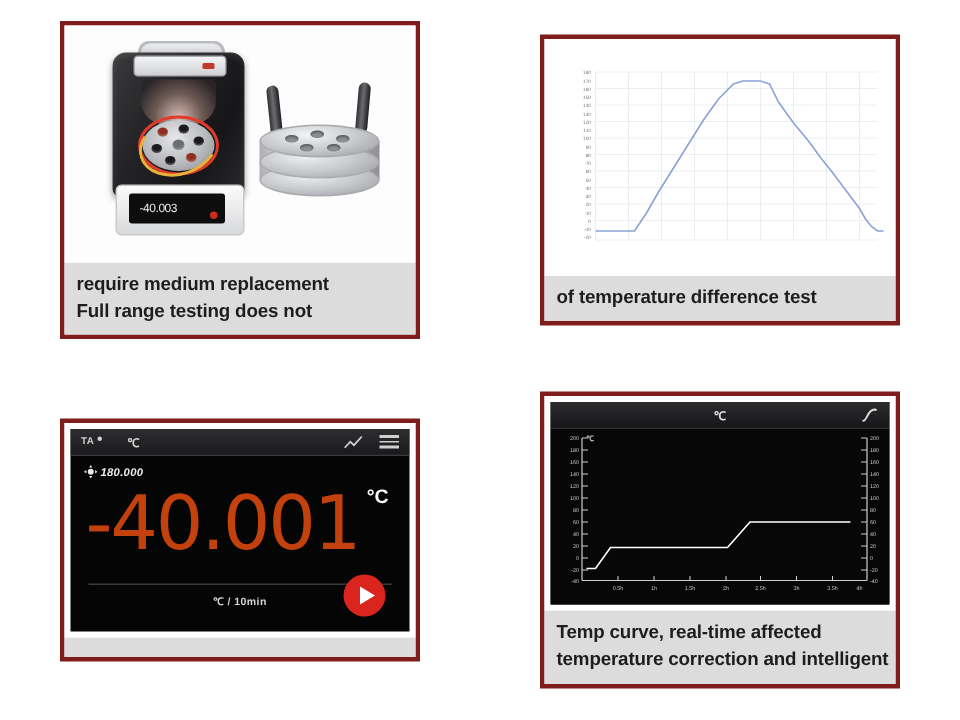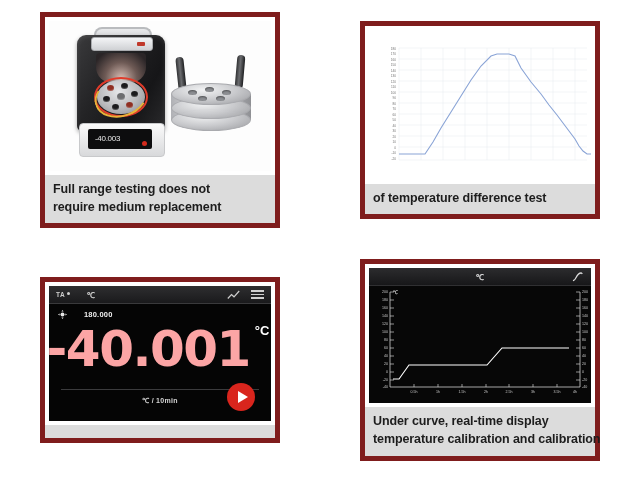--- a/index.html
+++ b/index.html
@@ -29,21 +29,21 @@
     position: relative;
     display: flex;
     align-items: center;
     justify-content: center;
   }
 
   
   .panel {
     position: relative;
     width: 240px;
-    border: 5px solid #7f1d1d;
+    border: 3px solid #7f1d1d;
     background: #ffffff;
     box-sizing: border-box;
     display: flex;
     flex-direction: column;
     box-shadow: 0 0 0 0 rgba(0,0,0,0);
   }
   .panel-media {
     position: relative;
     width: 100%;
     box-sizing: border-box;
@@ -338,42 +338,43 @@
     width: 13px; height: 9px;
     display: flex; flex-direction: column; justify-content: space-between;
   }
   .ui-menu-icon i { display:block; height: 1.6px; background: #cfcfcf; }
 
   .ui-sub {
     position: absolute;
     left: 9px; top: 24px;
     display: flex;
     align-items: center;
-    gap: 17px;
+    gap: 2px;
+    font-style: italic;
   }
   .ui-target-icon { display:block; }
   .ui-sub-val {
     color: #efefef;
     font-size: 7.5px;
     letter-spacing: .2px;
     font-weight: bold;
   }
 
   .ui-main {
     position: absolute;
     left: 0; right: 0; top: 32px;
     height: 62px;
     display: flex;
     align-items: center;
     justify-content: center;
   }
   .ui-bigval {
-    color: #fca5a5;
+    color: #c2410c;
     font-size: 50px;
-    font-weight: 700;
+    font-weight: 400;
     letter-spacing: -1.5px;
     line-height: 1;
     font-family: "DejaVu Sans", sans-serif;
     margin-left: -4px;
   }
   .ui-bigunit {
     color: #ffffff;
     font-size: 13px;
     font-weight: bold;
     align-self: flex-start;
@@ -497,22 +498,22 @@
               <span class="dhole" style="left:16px; top:6px;"></span>
               <span class="dhole" style="left:50px; top:6px;"></span>
               <span class="dhole" style="left:26px; top:12px;"></span>
               <span class="dhole" style="left:44px; top:12px;"></span>
             </div>
           </div>
 
         </div>
       </div>
       <div class="panel-caption">
+        <span class="cap-line">require medium replacement</span>
         <span class="cap-line">Full range testing does not</span>
-        <span class="cap-line">require medium replacement</span>
       </div>
     </div>
   </div>
 
   <div class="cell">
     <div class="panel">
       <div class="panel-media">
         <div class="chart-stage">
           <div class="chart-title"></div>
           <div class="chart-corner"></div>
@@ -722,19 +723,19 @@
                 <text x="206" y="107">4h</text>
               </g>
 
               <polyline fill="none" stroke="#ffffff" stroke-width="1.1" points="24,93 30,93 40,79 103,79 118,79 133,62 200,62"></polyline>
             </svg>
           </div>
 
         </div>
       </div>
       <div class="panel-caption">
-        <span class="cap-line">Under curve, real-time display</span>
-        <span class="cap-line">temperature calibration and calibration</span>
+        <span class="cap-line">Temp curve, real-time affected</span>
+        <span class="cap-line">temperature correction and intelligent</span>
       </div>
     </div>
   </div>
 
 </div>
 
 </body></html>

